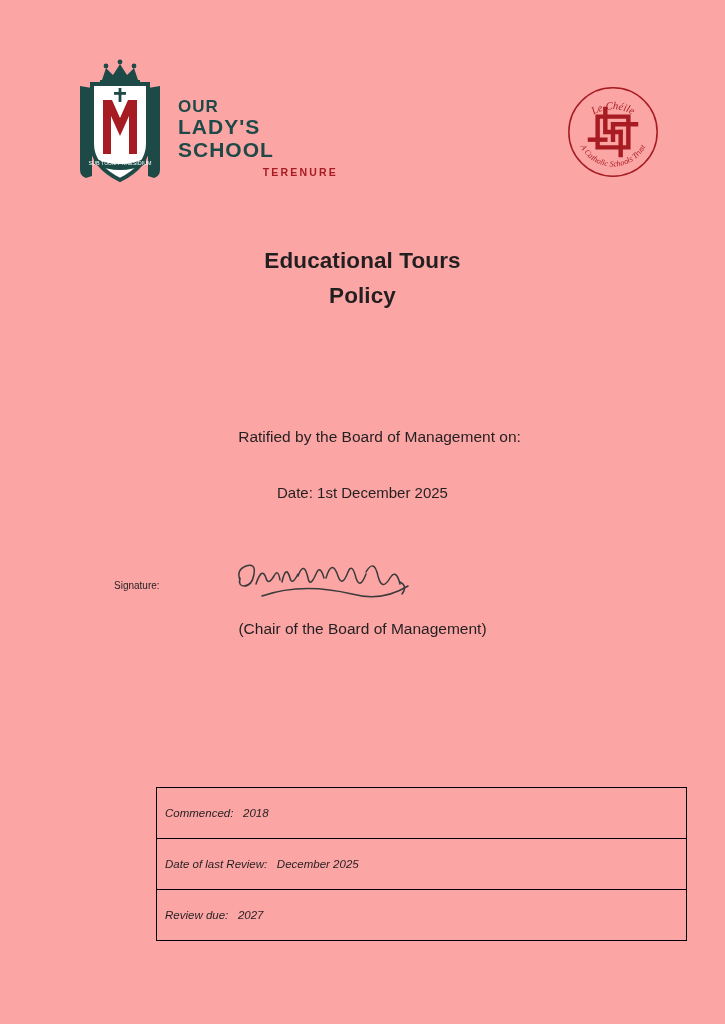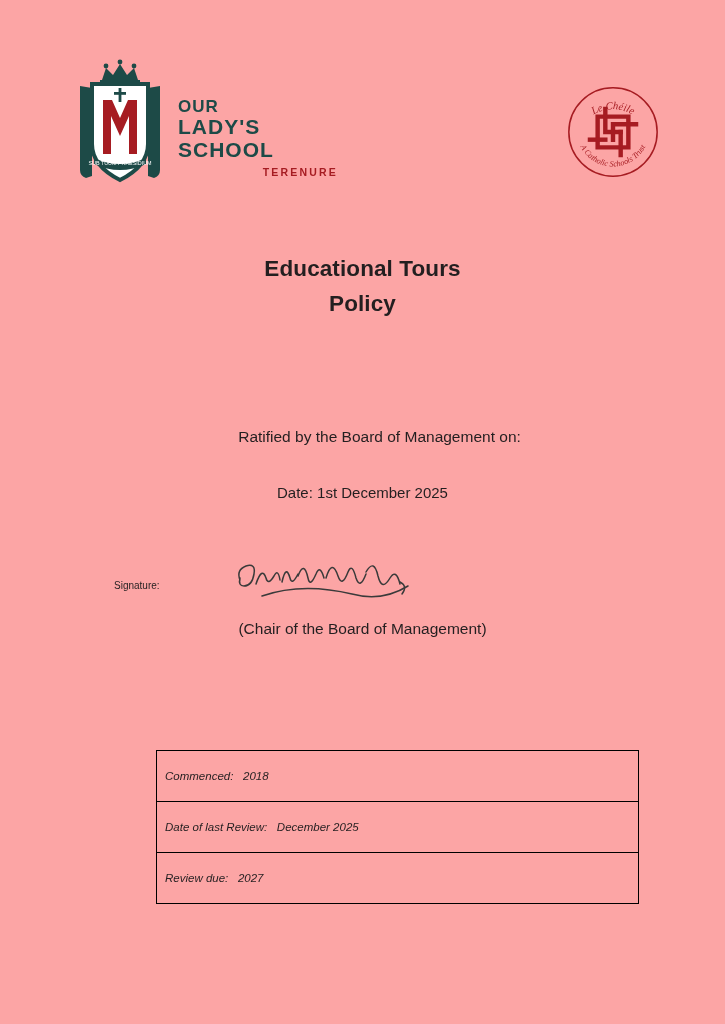--- a/index.html
+++ b/index.html
@@ -77,21 +77,21 @@
     position: absolute;
     right: 64px;
     top: 32px;
     width: 96px;
     height: 96px;
   }
 
   
   .doc-title {
     position: absolute;
-    top: 252px;
+    top: 244px;
     left: 0;
     right: 0;
     text-align: center;
     font-size: 22.5px;
     font-weight: bold;
     line-height: 1.55;
     letter-spacing: 0.1px;
   }
 
   
@@ -139,22 +139,22 @@
     left: 0;
     right: 0;
     text-align: center;
     font-size: 15.5px;
   }
 
   
   .review-table {
     position: absolute;
     left: 156px;
-    top: 750px;
-    width: 483px;
+    top: 787px;
+    width: 531px;
     border-collapse: collapse;
     table-layout: fixed;
     padding-left: 44px;
   }
   .review-table td {
     border: 1px solid #000000;
     height: 51px;
     padding: 0 8px;
     font-size: 11.5px;
     font-style: italic;

